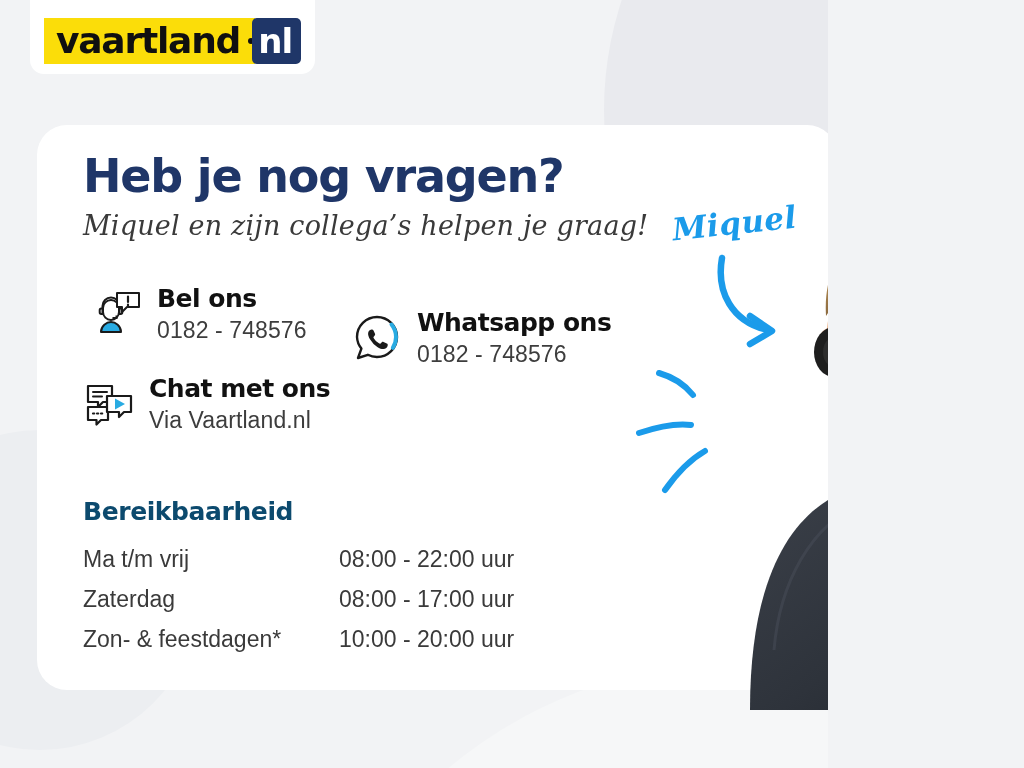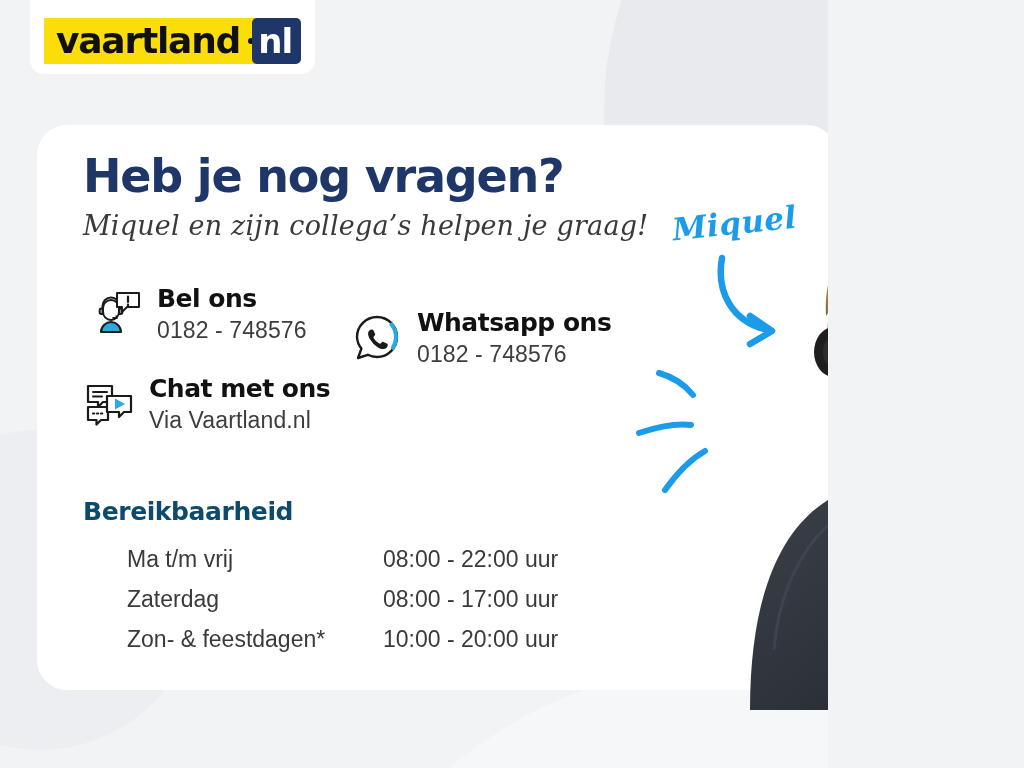--- a/index.html
+++ b/index.html
@@ -95,21 +95,20 @@
 
   
   .hours-title {
     position:absolute; left:46px; top:372px;
     font-size:25px; font-weight:700; color:#0c4a6e; letter-spacing:-0.4px;
     font-family:"DejaVu Sans", sans-serif;
   }
   .hours-table {
     position:absolute; left:46px; top:415px;
     border-collapse:collapse;
-    margin-left:44px;
   }
   .hours-table td {
     font-size:23px; color:#3a3a3a; padding:5px 0; line-height:1.3;
     font-family:"Liberation Sans", sans-serif; vertical-align:top;
   }
   .hours-table td.day  { width:256px; padding-right:10px; }
   .hours-table td.time { white-space:nowrap; }
 
   
   .photo-wrap { position:absolute; left:600px; top:100px; width:424px; height:600px; }

